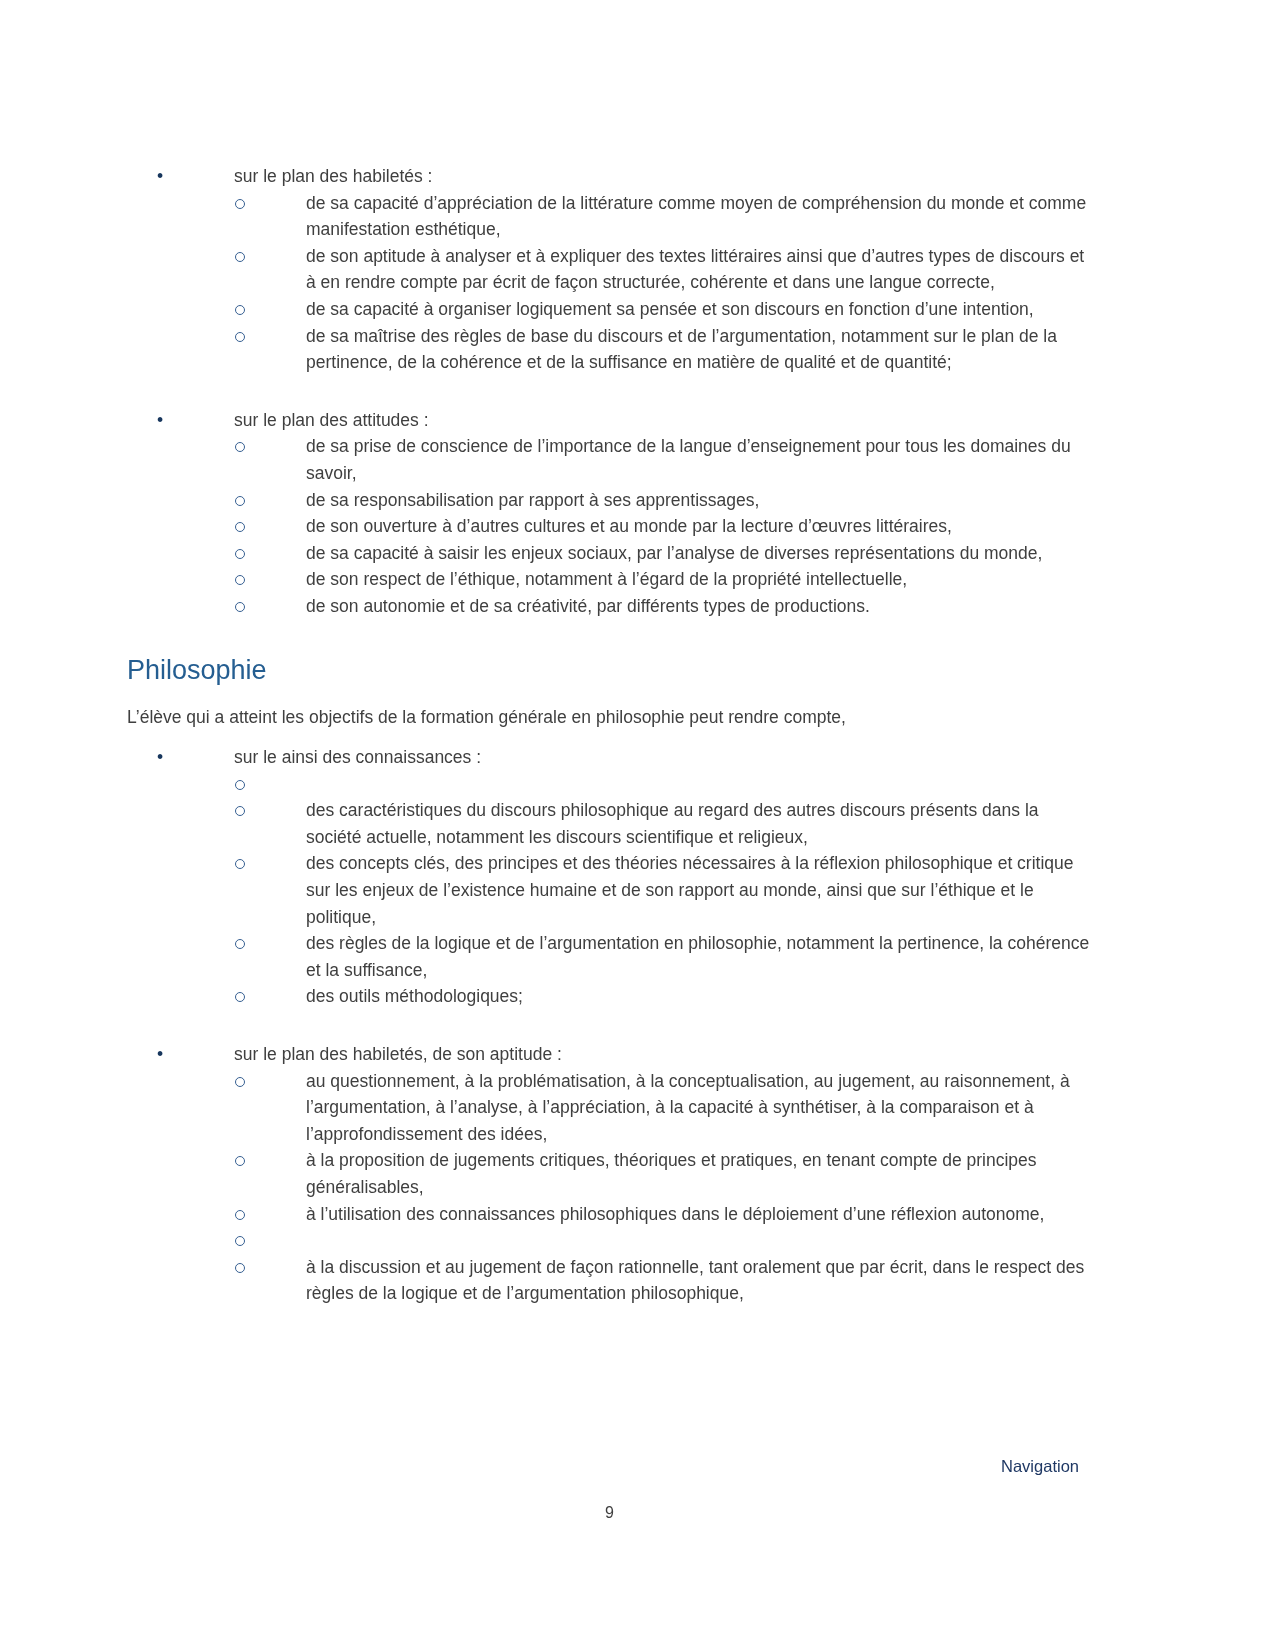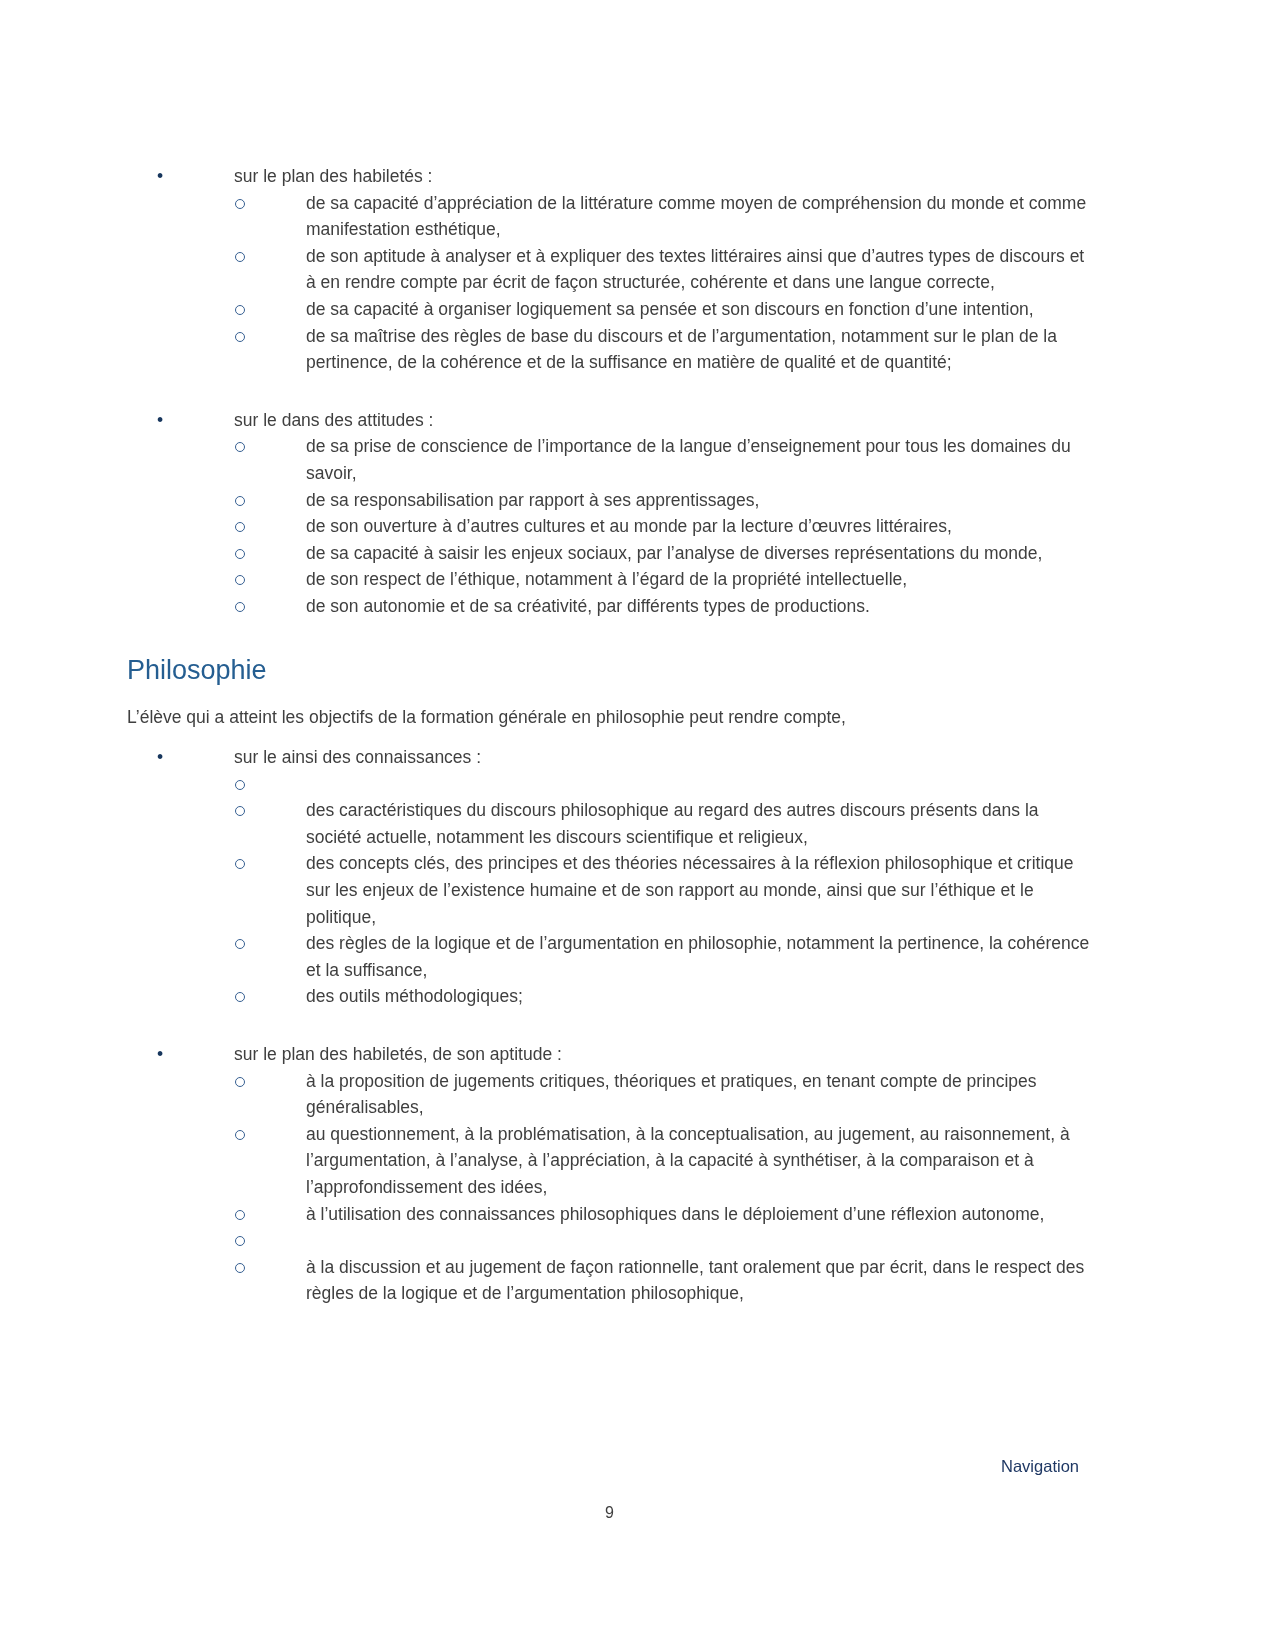--- a/index.html
+++ b/index.html
@@ -91,21 +91,21 @@
             <span class="text">de sa capacité à organiser logiquement sa pensée et son discours en fonction d’une intention,</span>
           </div>
           <div class="row lvl2">
             <span class="marker"><span class="circle"></span></span>
             <span class="text">de sa maîtrise des règles de base du discours et de l’argumentation, notamment sur le plan de la pertinence, de la cohérence et de la suffisance en matière de qualité et de quantité;</span>
           </div>
         </div>
         <div class="top-item">
           <div class="row lvl1">
             <span class="marker">•</span>
-            <span class="text">sur le dans des attitudes :</span>
+            <span class="text">sur le plan des attitudes :</span>
           </div>
           <div class="row lvl2">
             <span class="marker"><span class="circle"></span></span>
             <span class="text">de sa prise de conscience de l’importance de la langue d’enseignement pour tous les domaines du savoir,</span>
           </div>
           <div class="row lvl2">
             <span class="marker"><span class="circle"></span></span>
             <span class="text">de sa responsabilisation par rapport à ses apprentissages,</span>
           </div>
           <div class="row lvl2">
@@ -154,25 +154,25 @@
             <span class="text">des outils méthodologiques;</span>
           </div>
         </div>
         <div class="top-item">
           <div class="row lvl1">
             <span class="marker">•</span>
             <span class="text">sur le plan des habiletés, de son aptitude :</span>
           </div>
           <div class="row lvl2">
             <span class="marker"><span class="circle"></span></span>
-            <span class="text">à la proposition de jugements critiques, théoriques et pratiques, en tenant compte de principes généralisables,</span>
+            <span class="text">au questionnement, à la problématisation, à la conceptualisation, au jugement, au raisonnement, à l’argumentation, à l’analyse, à l’appréciation, à la capacité à synthétiser, à la comparaison et à l’approfondissement des idées,</span>
           </div>
           <div class="row lvl2">
             <span class="marker"><span class="circle"></span></span>
-            <span class="text">au questionnement, à la problématisation, à la conceptualisation, au jugement, au raisonnement, à l’argumentation, à l’analyse, à l’appréciation, à la capacité à synthétiser, à la comparaison et à l’approfondissement des idées,</span>
+            <span class="text">à la proposition de jugements critiques, théoriques et pratiques, en tenant compte de principes généralisables,</span>
           </div>
           <div class="row lvl2">
             <span class="marker"><span class="circle"></span></span>
             <span class="text">à l’utilisation des connaissances philosophiques dans le déploiement d’une réflexion autonome,</span>
           </div>
           <div class="row lvl2">
             <span class="marker"><span class="circle"></span></span>
           </div>
           <div class="row lvl2">
             <span class="marker"><span class="circle"></span></span>

